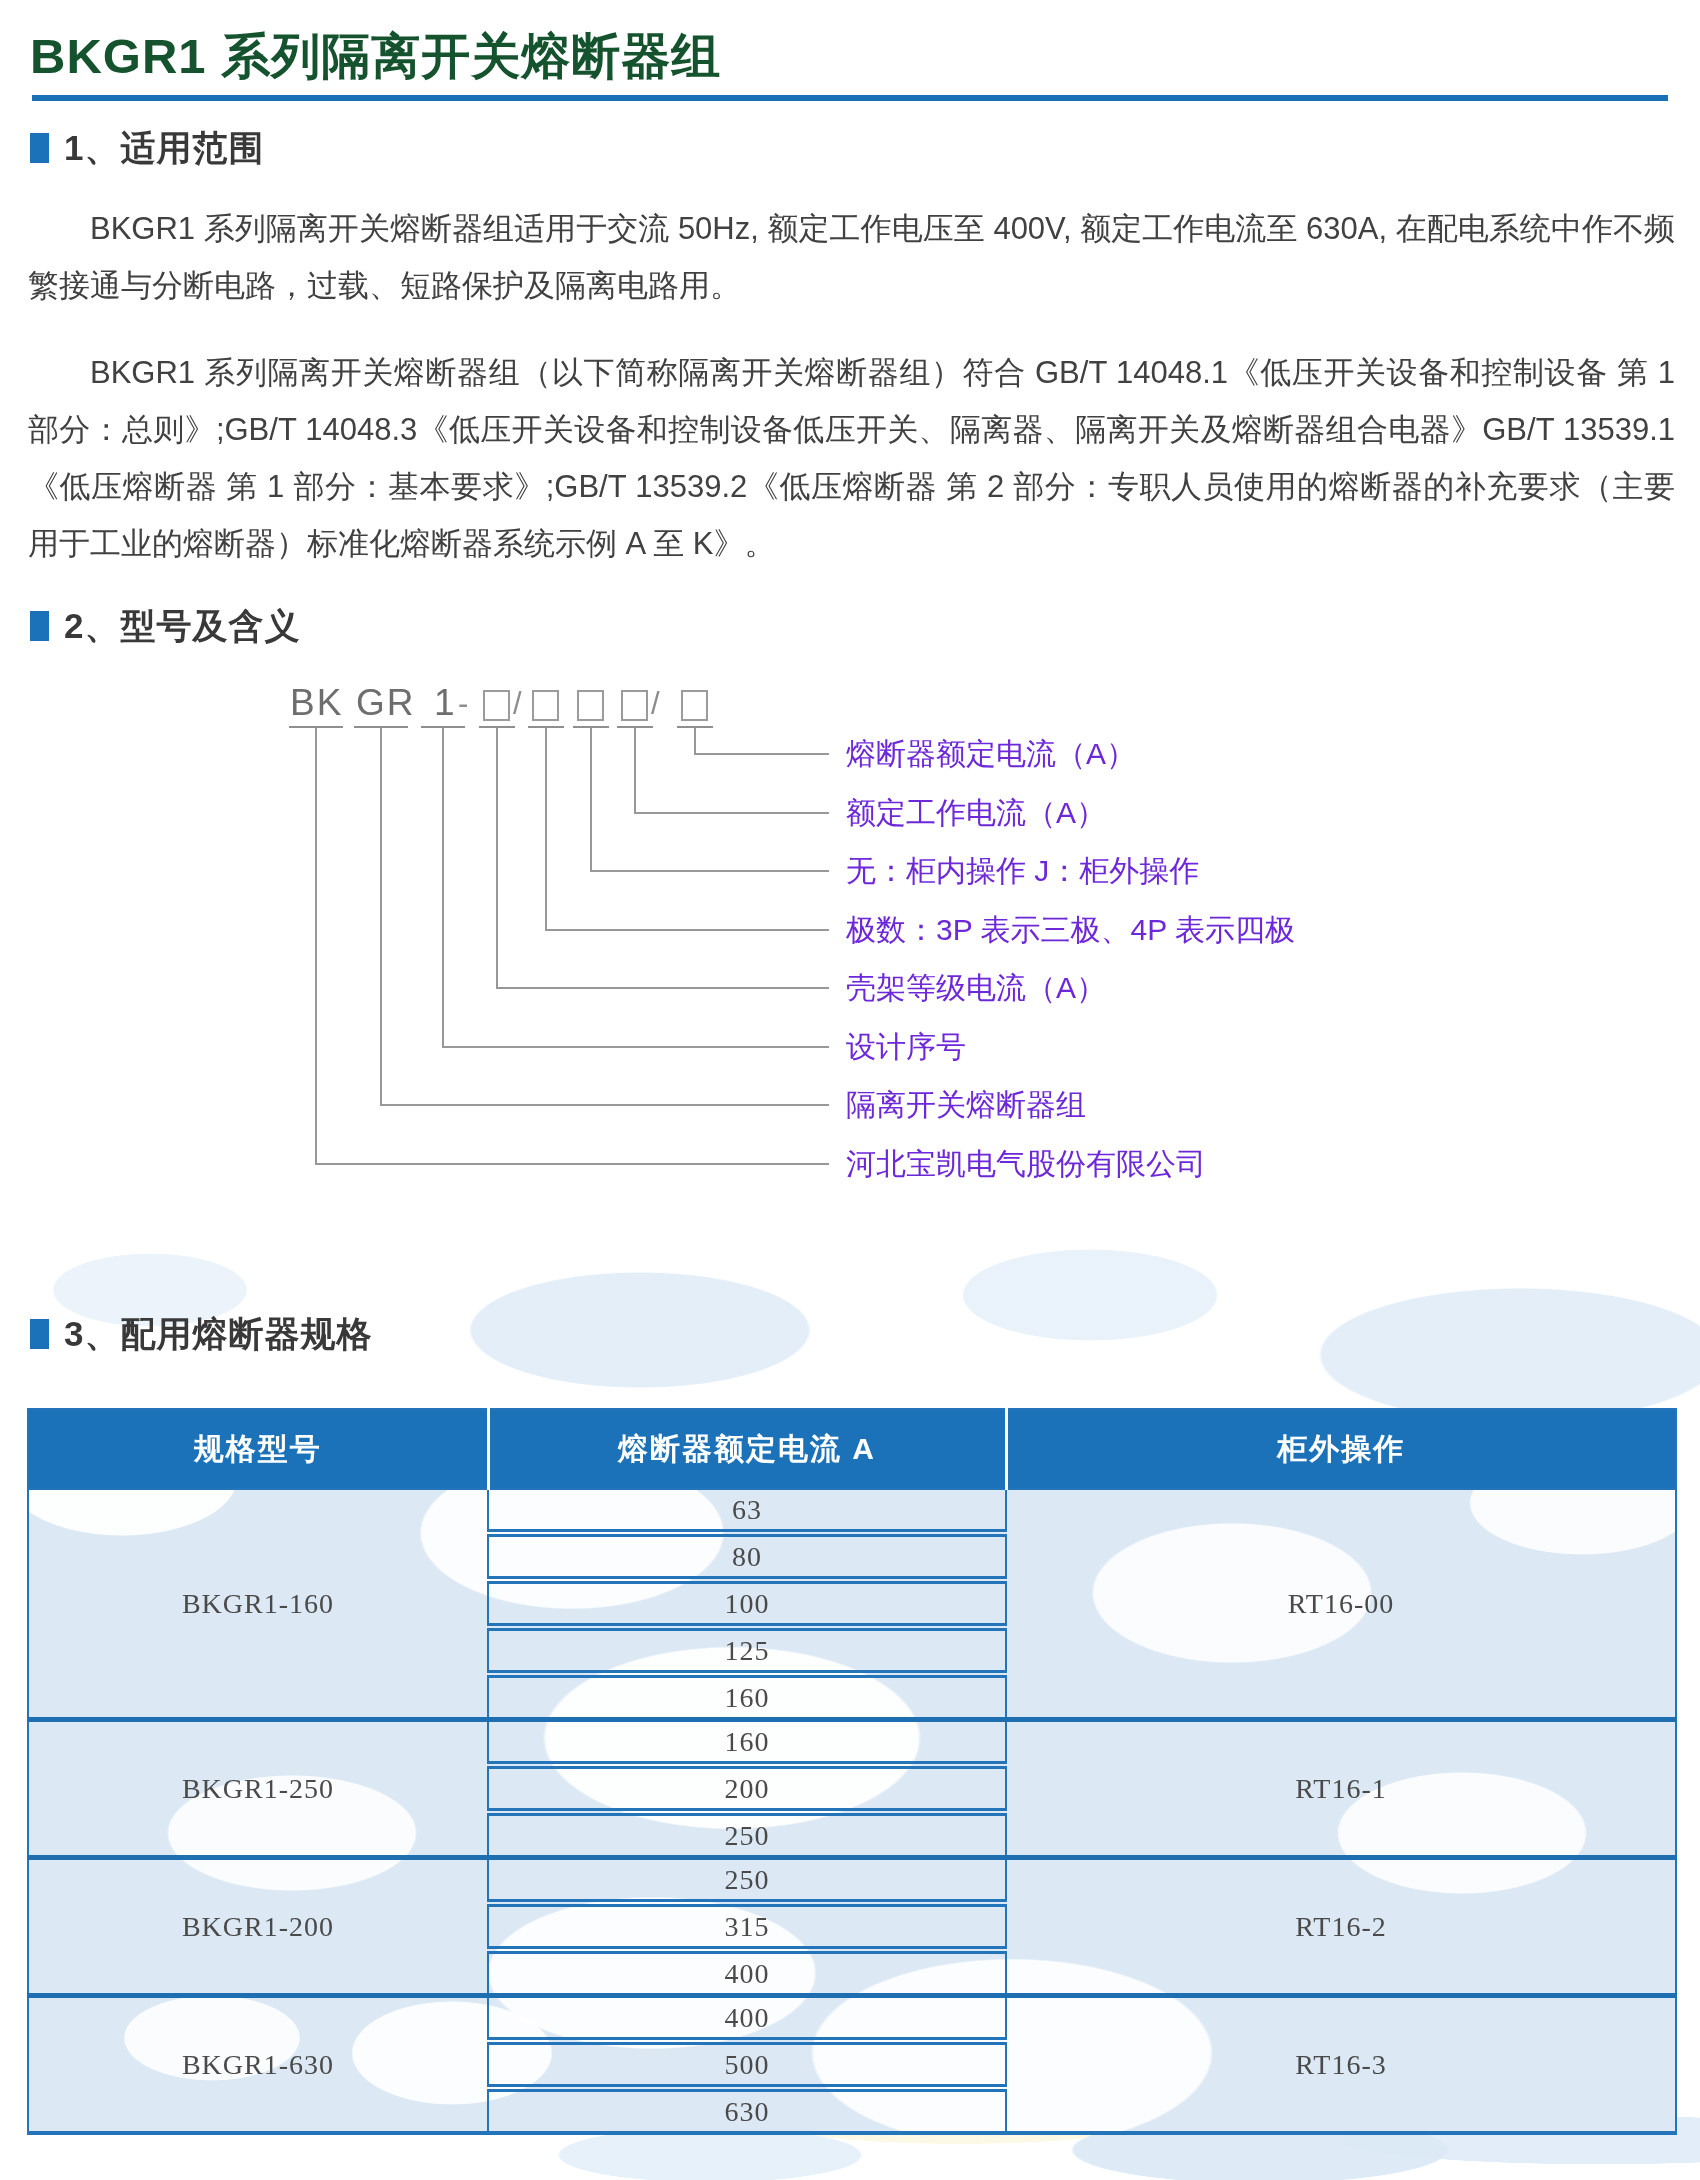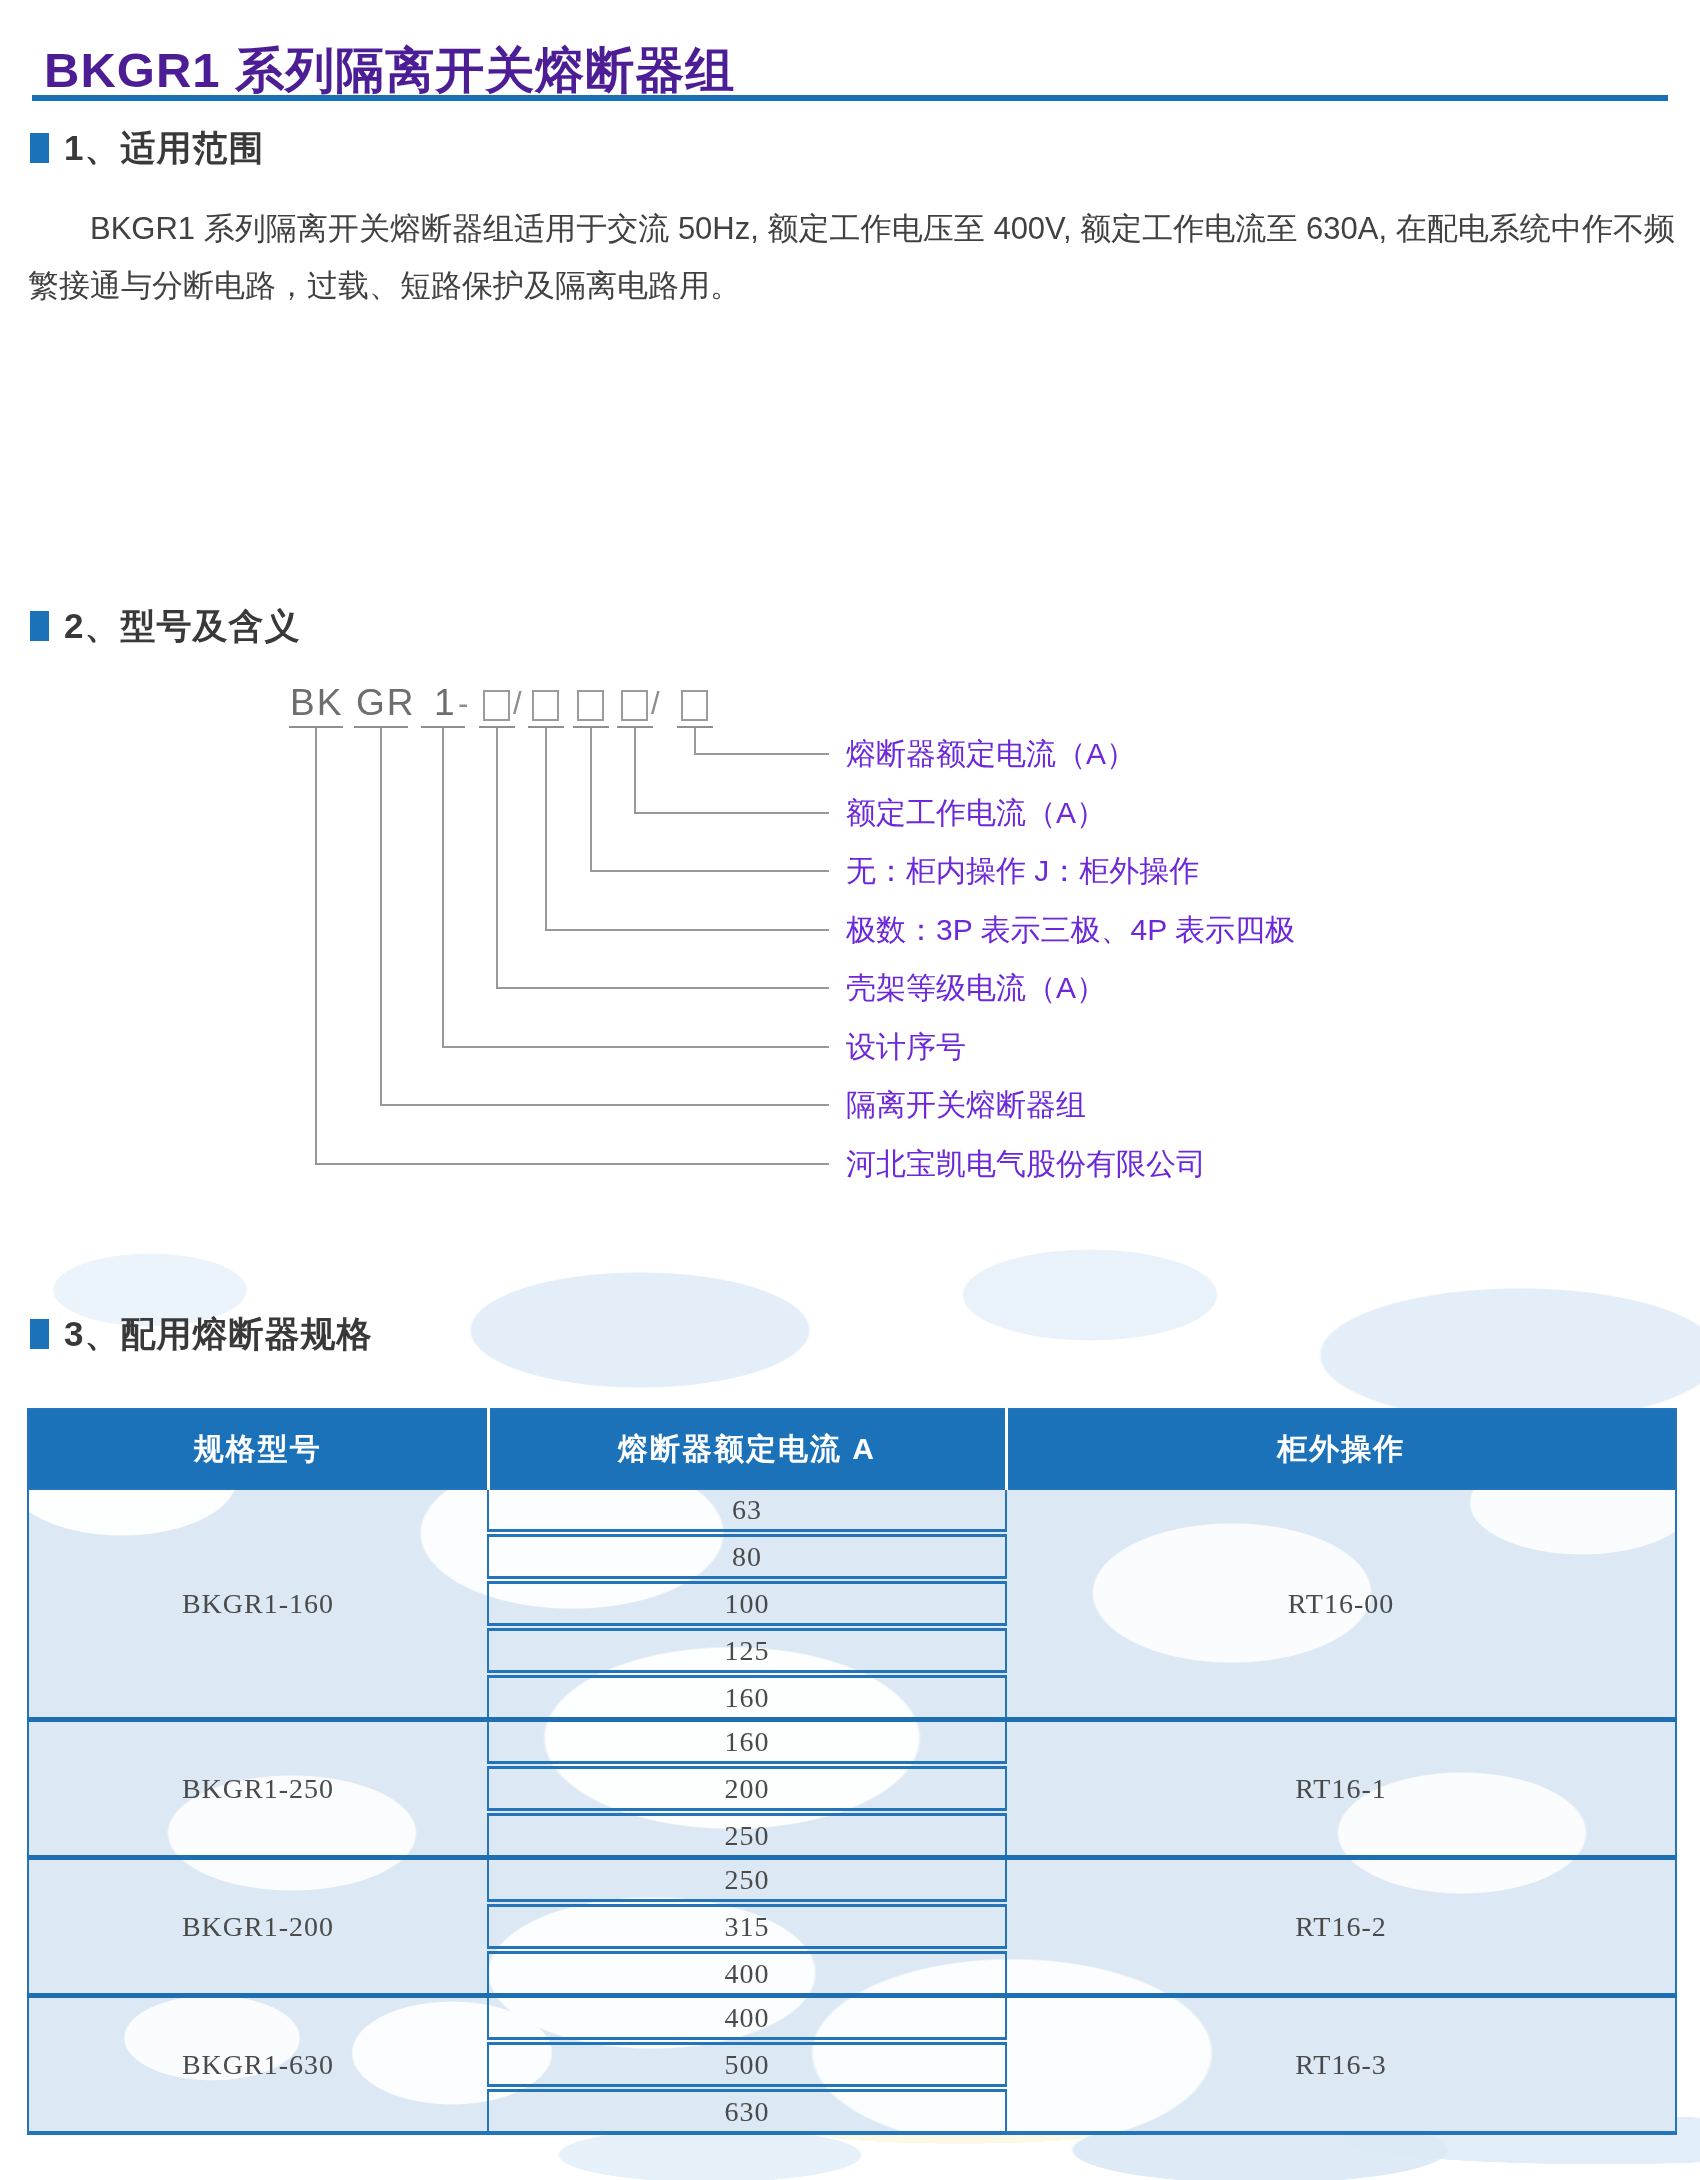--- a/index.html
+++ b/index.html
@@ -16,22 +16,22 @@
       radial-gradient(ellipse 330px 110px at 1520px 1355px, rgba(222,235,247,.85) 0 60%, transparent 61%),
       radial-gradient(ellipse 160px 60px  at 150px 1290px,  rgba(228,239,249,.7)  0 60%, transparent 61%),
       radial-gradient(ellipse 310px 55px  at 1260px 2150px, rgba(220,234,246,.95) 0 60%, transparent 61%),
       radial-gradient(ellipse 250px 45px  at 710px 2155px,  rgba(226,238,248,.85) 0 60%, transparent 61%),
       radial-gradient(ellipse 430px 40px  at 1600px 2140px, rgba(222,235,247,.9)  0 60%, transparent 61%),
       radial-gradient(ellipse 270px 26px  at 960px 2128px,  rgba(250,246,221,.75) 0 60%, transparent 61%);
   }
   .z { position:relative; z-index:1; }
 
   .page-title {
-    position:absolute; left:30px; top:24px; margin:14px;
-    font-size:49px; font-weight:bold; letter-spacing:1px; color:#4c1d95;
+    position:absolute; left:30px; top:24px; margin:0;
+    font-size:49px; font-weight:bold; letter-spacing:1px; color:#14532d;
   }
   .rule { position:absolute; left:32px; top:95px; width:1636px; height:6px; background:#1a70b6; }
 
   .sec-head { position:absolute; left:30px; height:44px; display:flex; align-items:center; }
   .bullet { width:19px; height:30px; background:#1b72b8; display:inline-block; }
   .sec-title { font-size:35px; font-weight:bold; color:#393939; margin-left:15px; letter-spacing:1px; }
 
   .body-text { position:absolute; left:28px; top:200px; width:1647px; }
   .body-text p {
     margin:0 0 30px 0; font-size:31px; line-height:57px;
@@ -98,20 +98,21 @@
   <h1 class="page-title z">BKGR1 系列隔离开关熔断器组</h1>
   <div class="rule z"></div>
 
   <div class="sec-head z" style="top:126px;">
     <span class="bullet"></span>
     <span class="sec-title">1、适用范围</span>
   </div>
 
   <div class="body-text z">
     <p>BKGR1 系列隔离开关熔断器组适用于交流 50Hz, 额定工作电压至 400V, 额定工作电流至 630A, 在配电系统中作不频繁接通与分断电路，过载、短路保护及隔离电路用。</p>
+    <p>BKGR1 系列隔离开关熔断器组（以下简称隔离开关熔断器组）符合 GB/T 14048.1《低压开关设备和控制设备 第 1 部分：总则》;GB/T 14048.3《低压开关设备和控制设备低压开关、隔离器、隔离开关及熔断器组合电器》GB/T 13539.1《低压熔断器 第 1 部分：基本要求》;GB/T 13539.2《低压熔断器 第 2 部分：专职人员使用的熔断器的补充要求（主要用于工业的熔断器）标准化熔断器系统示例 A 至 K》。</p>
   </div>
 
   <div class="sec-head z" style="top:604px;">
     <span class="bullet"></span>
     <span class="sec-title">2、型号及含义</span>
   </div>
 
   <div id="diagram" class="z">
       <div class="tok-text" style="left: 290px;">BK</div>
       <div class="tok-text" style="left: 356px;">GR</div>

